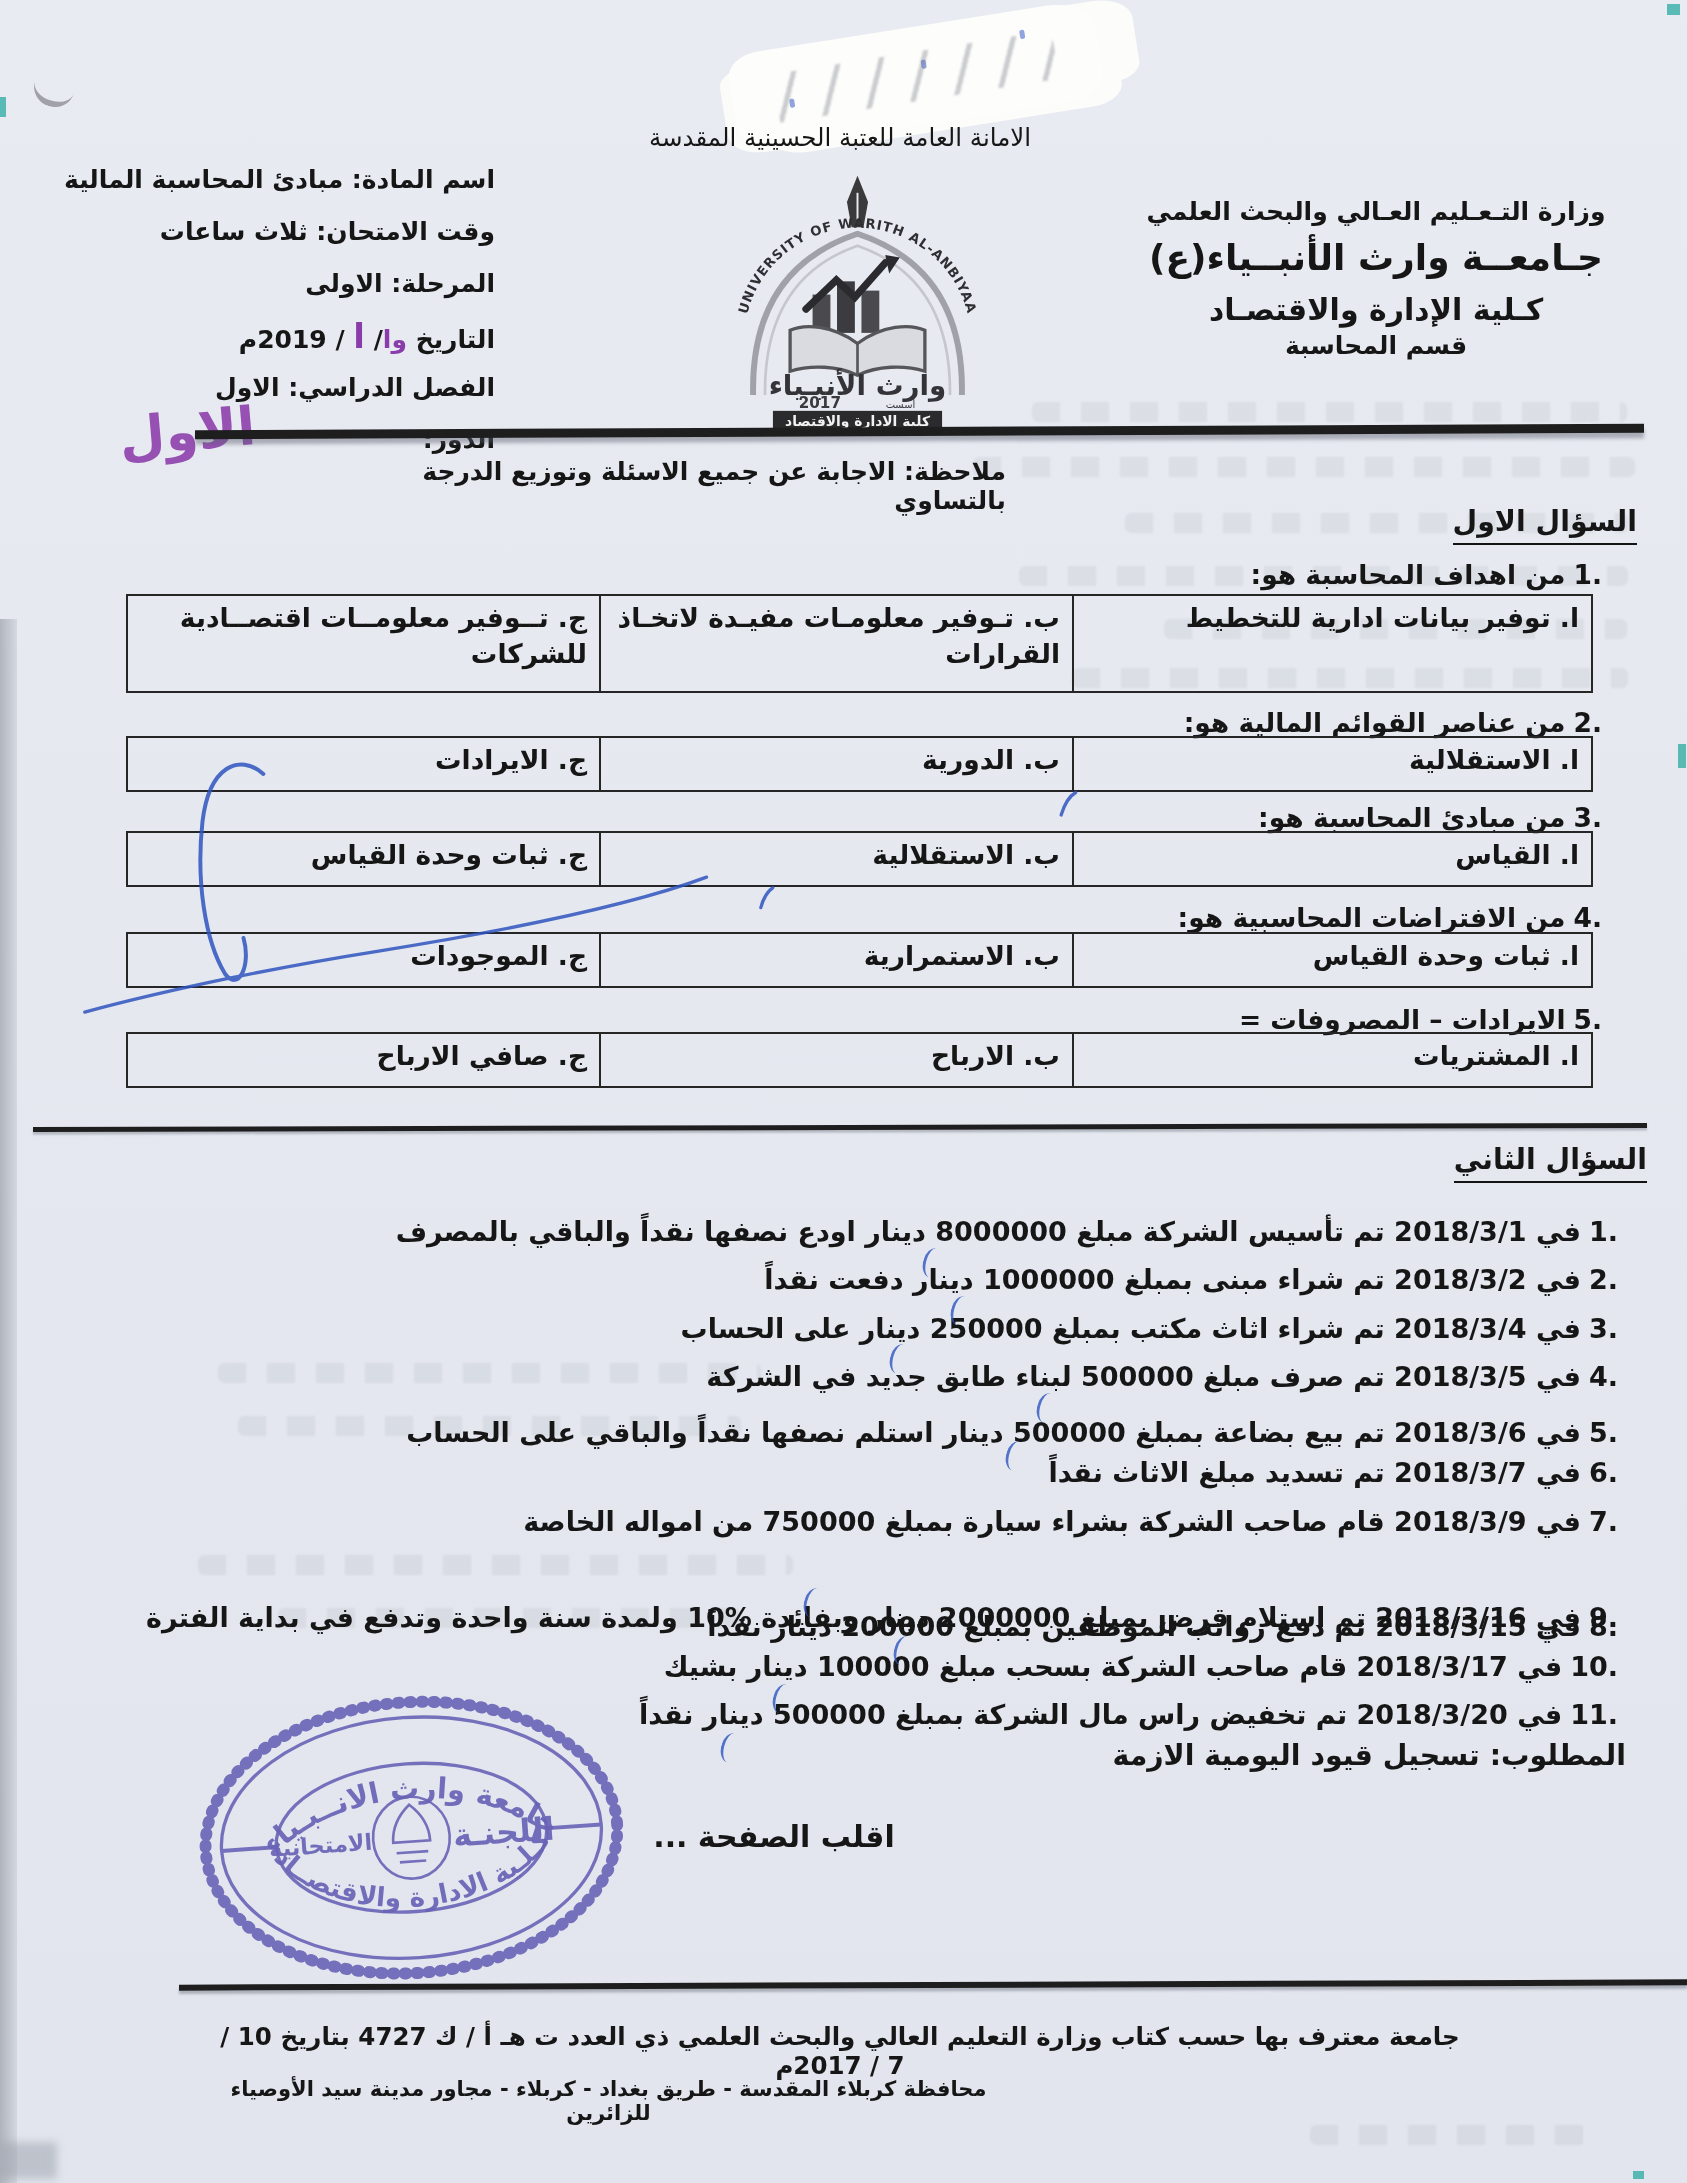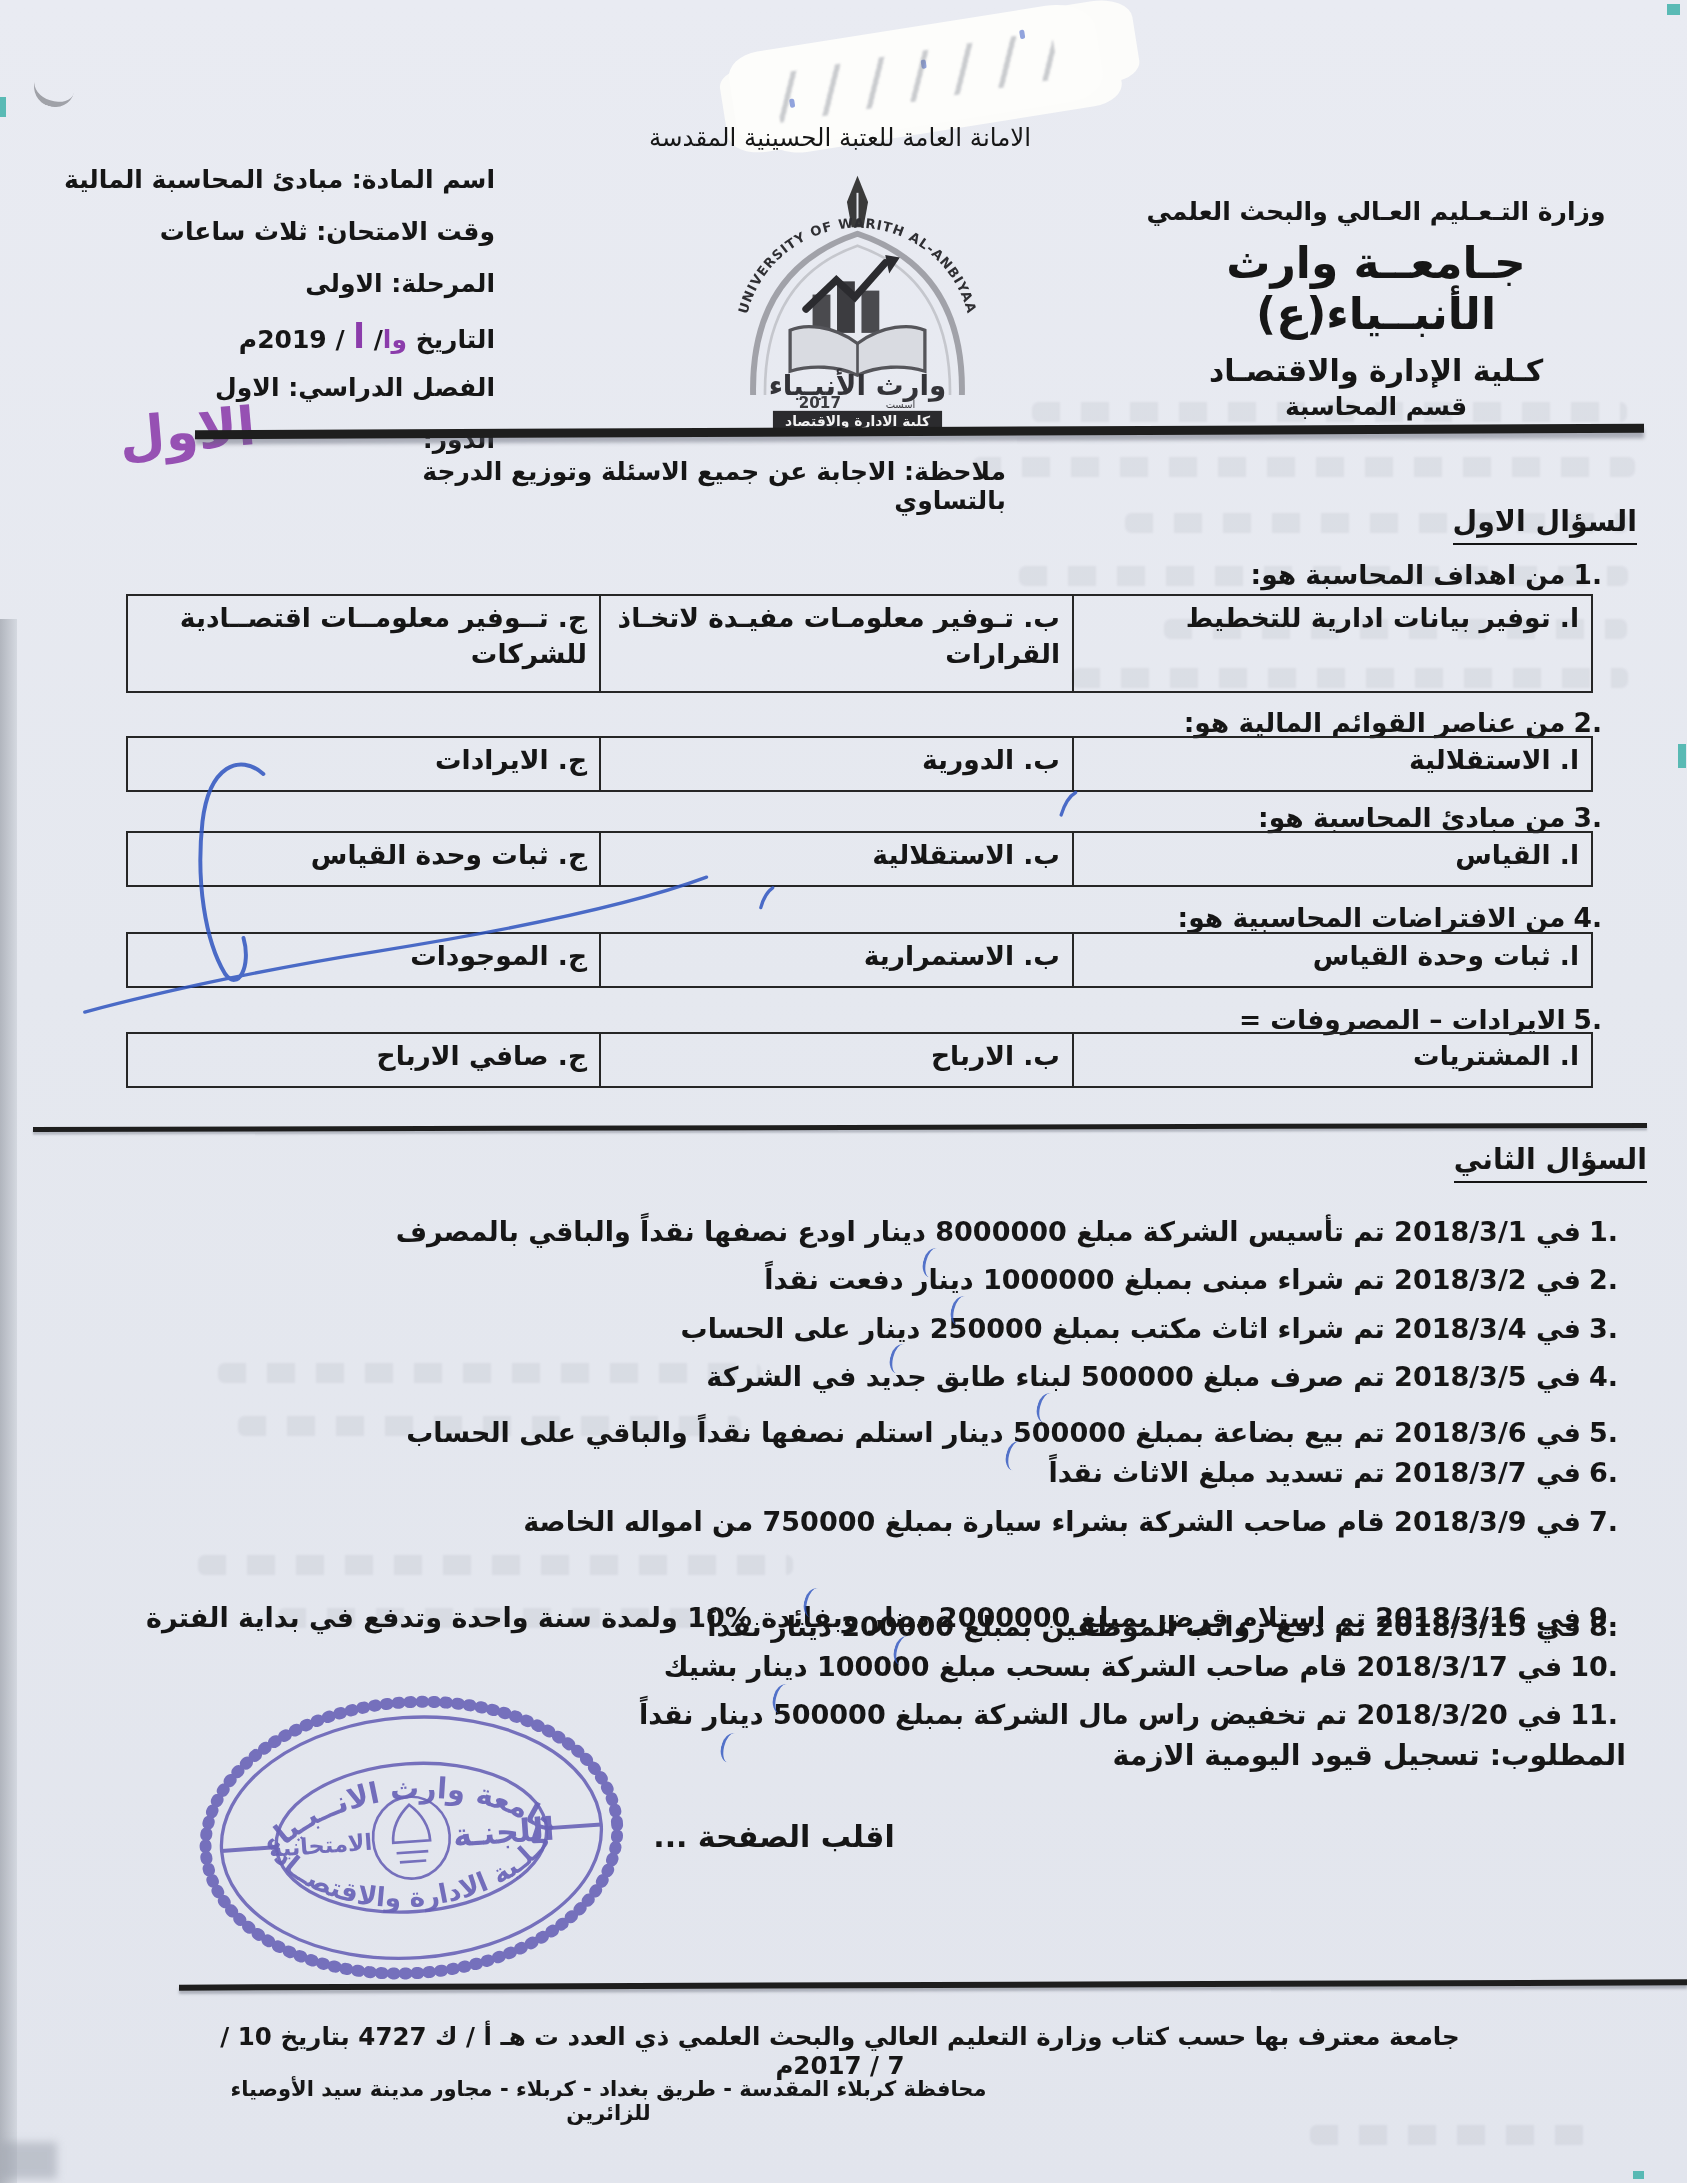--- a/index.html
+++ b/index.html
@@ -6,21 +6,21 @@
   .sheet{
     position:relative;width:1687px;height:2183px;overflow:hidden;
     background:linear-gradient(180deg,#e9ebf2 0%,#e5e8ef 45%,#e2e5ed 100%);
     direction:rtl;font-family:"DejaVu Sans",sans-serif;color:#161616;
   }
   .abs{position:absolute;}
   
   .org-line{top:123px;left:648px;width:384px;text-align:center;font-size:24.5px;font-weight:normal;}
   .hdr-right{top:197px;right:53px;width:516px;text-align:center;}
   .hdr-right .l1{font-size:25px;font-weight:bold;margin-bottom:10.6px;}
-  .hdr-right .l2{font-size:44px;font-weight:bold;margin-bottom:14.6px;letter-spacing:0.7px;}
+  .hdr-right .l2{font-size:36px;font-weight:bold;margin-bottom:14.6px;letter-spacing:0.7px;}
   .hdr-right .l3{font-size:30px;font-weight:bold;margin-bottom:4px;}
   .hdr-right .l4{font-size:25px;font-weight:bold;}
   .hdr-left{top:156px;left:57px;width:438px;text-align:right;font-size:25px;font-weight:bold;}
   .hdr-left > div{height:52px;line-height:48px;white-space:nowrap;}
   .hw{color:#8b3cab;font-weight:bold;}
   .hw-tall{font-size:34px;}
   .hw-round{top:401px;left:119px;font-size:53px;color:#8b3cab;font-weight:bold;transform:rotate(-5deg);opacity:.88;}
   
   .rule{background:#1e1e1e;}
   .rule-1{top:427px;left:195px;width:1449px;height:8.6px;transform:rotate(-.25deg);box-shadow:0 5.3px 4px rgba(90,95,110,.45);}

